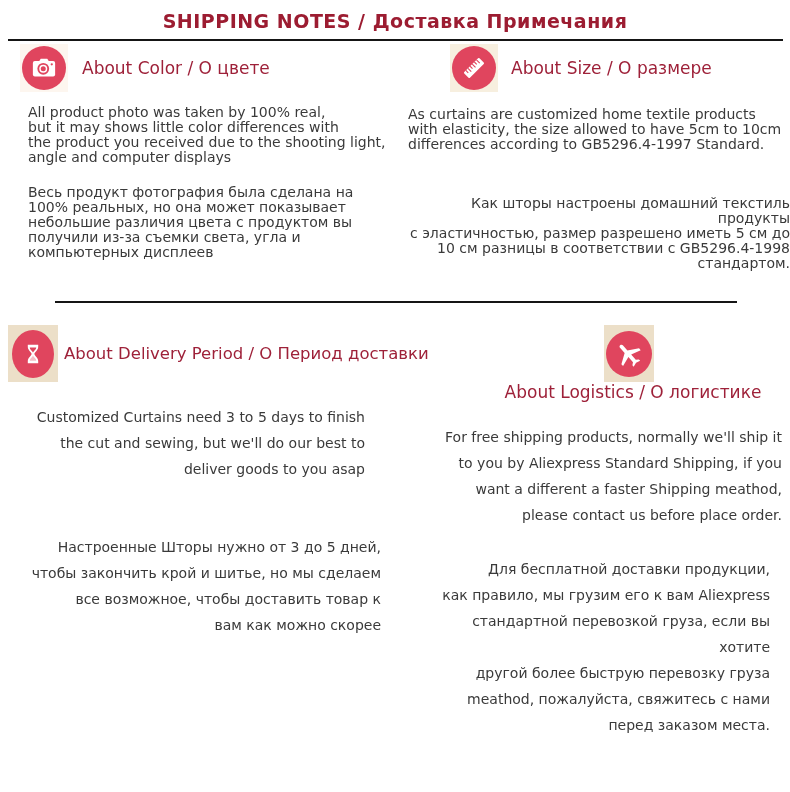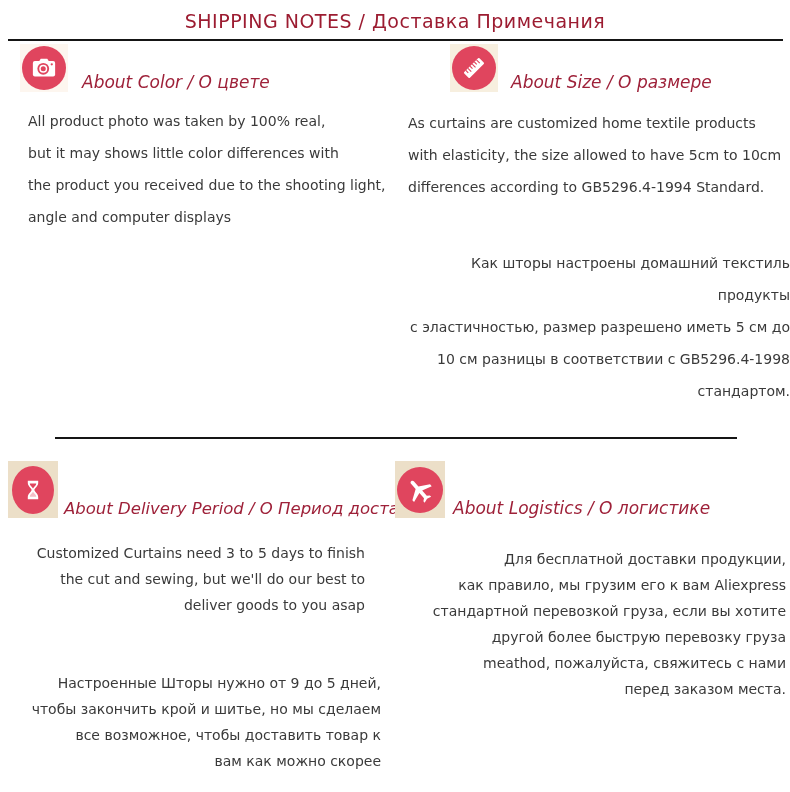--- a/index.html
+++ b/index.html
@@ -3,62 +3,62 @@
 <meta charset="utf-8">
 <style>
   html,body{margin:0;padding:0;}
   body{
     width:790px;height:792px;background:#ffffff;overflow:hidden;
     font-family:"DejaVu Sans","Liberation Sans",sans-serif;
     color:#3a3a3a;
   }
   .page-title{
     margin:10px 17px 7px;text-align:center;
-    font-size:19px;font-weight:normal;color:#9c1c31;letter-spacing:.5px;
+    font-size:19px;font-weight:bold;color:#9c1c31;letter-spacing:.5px;
   }
   .rule{border:none;border-top:2px solid #151515;height:0;}
   .rule-top{margin:0 7px 0 8px;}
   .rule-mid{width:682px;margin:30px 0 0 55px;}
   .grid{display:grid;grid-template-columns:395px 395px;}
-  .sec-header{display:flex;align-items:flex-end;font-style:italic;}
+  .sec-header{display:flex;align-items:center;}
   .icon-box{display:flex;align-items:center;justify-content:center;flex:none;}
   .sec-title{color:#9e2139;font-size:17px;white-space:nowrap;}
-  p{white-space:pre-line;font-size:14px;line-height:32px;margin:0;}
+  p{white-space:pre-line;font-size:14px;line-height:15px;margin:0;}
 
   
   .sec-color .sec-header{margin:3px 0 0 20px;}
   .sec-size  .sec-header{margin:3px 0 0 55px;}
   .row1 .icon-box{width:48px;height:48px;}
   .sec-color .icon-box{background:#fdf6ef;}
   .sec-size  .icon-box{background:#f7efdf;}
   .row1 .icon-circle{width:44px;height:44px;border-radius:50%;background:#e0455e;
     display:flex;align-items:center;justify-content:center;}
   .sec-color .sec-title{margin-left:14px;}
   .sec-size  .sec-title{margin-left:13px;}
   .sec-color p.en{margin:13px 0 0 28px;}
   .sec-color p.ru{margin:20px 0 0 28px;}
   .sec-size  p.en{margin:15px 6px 0 13px;}
   .sec-size  p.ru{margin:44px 0 0 6px;text-align:right;}
 
   
   .row2{margin-top:22px;}
   .sec-delivery .sec-header{margin-left:8px;}
-  .sec-logistics .sec-header{}
+  .sec-logistics .sec-header{margin-left:73px;flex-direction:column;}
   .row2 .icon-box{width:50px;height:57px;background:#ecdfc8;}
   .icon-ellipse{width:42px;height:48px;border-radius:50%;background:#e0455e;
     display:flex;align-items:center;justify-content:center;}
   .icon-circle2{width:46px;height:46px;border-radius:50%;background:#e0455e;
     display:flex;align-items:center;justify-content:center;}
   .sec-delivery .sec-title{margin-left:6px;font-size:16.5px;}
   .sec-logistics .sec-title{margin-left:8px;}
   .row2 p{text-align:right;line-height:26px;}
   .sec-delivery  p.en{margin:22px 30px 0 14px;}
   .sec-delivery  p.ru{margin:52px 14px 0 0;}
   .sec-logistics p.en{margin:22px 8px 0 20px;}
-  .sec-logistics p.ru{margin:28px 4px 0 24px;}
+  .sec-logistics p.ru{margin:28px 20px 0 24px;}
 </style>
 </head>
 <body>
 
 <div>
 
   <h1 class="page-title">SHIPPING NOTES / Доставка Примечания</h1>
   <hr class="rule rule-top">
 
   <div class="grid row1">
@@ -76,39 +76,44 @@
               <circle cx="18.2" cy="9" r="0.9" fill="#e0455e"></circle>
             </svg>
           </span>
         </span>
         <span class="sec-title">About Color / О цвете</span>
       </div>
       <p class="en">All product photo was taken by 100% real,
 but it may shows little color differences with
 the product you received due to the shooting light,
 angle and computer displays</p>
+      <p class="ru">Весь продукт фотография была сделана на
+100% реальных, но она может показывает
+небольшие различия цвета с продуктом вы
+получили из-за съемки света, угла и
+компьютерных дисплеев</p>
     </section>
 
     <section class="sec-size">
       <div class="sec-header">
         <span class="icon-box">
           <span class="icon-circle">
             <svg viewBox="0 0 24 24" width="30" height="30" aria-hidden="true">
               <g transform="rotate(-45 12 12)">
                 <rect x="3.4" y="8.8" width="17.2" height="6.4" rx="0.8" fill="#fff"></rect>
                 <path stroke="#e0455e" stroke-width="0.9" fill="none" d="M6 8.8v2.7 M8.4 8.8v3.7 M10.8 8.8v2.7 M13.2 8.8v3.7 M15.6 8.8v2.7 M18 8.8v3.7"></path>
               </g>
             </svg>
           </span>
         </span>
         <span class="sec-title">About Size / О размере</span>
       </div>
       <p class="en">As curtains are customized home textile products
 with elasticity, the size allowed to have 5cm to 10cm
-differences according to GB5296.4-1994 Standard.</p>
+differences according to GB5296.4-1997 Standard.</p>
       <p class="ru">Как шторы настроены домашний текстиль продукты
  с эластичностью, размер разрешено иметь 5 см до
 10 см разницы в соответствии с GB5296.4-1998
 стандартом.</p>
     </section>
 
   </div>
 
   <hr class="rule rule-mid">
 
@@ -123,39 +128,43 @@
               <path fill="#e0455e" d="M9 6h6c0 1.9-2.1 3-3 4.6C11.1 9 9 7.9 9 6z"></path>
               <path fill="#e0455e" d="M12 13.6c.9 1.6 3 2.7 3 4.6H9c0-1.9 2.1-3 3-4.6z" opacity="0.35"></path>
             </svg>
           </span>
         </span>
         <span class="sec-title">About Delivery Period / О Период доставки</span>
       </div>
       <p class="en">Customized Curtains need 3 to 5 days to finish
 the cut and sewing, but we'll do our best to
 deliver goods to you asap</p>
-      <p class="ru">Настроенные Шторы нужно от 9 до 5 дней,
+      <p class="ru">Настроенные Шторы нужно от 3 до 5 дней,
 чтобы закончить крой и шитье, но мы сделаем
 все возможное, чтобы доставить товар к
 вам как можно скорее</p>
     </section>
 
     <section class="sec-logistics">
       <div class="sec-header">
         <span class="icon-box">
           <span class="icon-circle2">
             <svg viewBox="0 0 24 24" width="30" height="30" aria-hidden="true">
               <g transform="rotate(-42 12 12)">
                 <path fill="#fff" d="M21 16v-2l-8-5V3.5C13 2.67 12.33 2 11.5 2S10 2.67 10 3.5V9l-8 5v2l8-2.5V19l-2 1.5V22l3.5-1 3.5 1v-1.5L13 19v-5.5l8 2.5z"></path>
               </g>
             </svg>
           </span>
         </span>
         <span class="sec-title">About Logistics / О логистике</span>
       </div>
+      <p class="en">For free shipping products, normally we'll ship it
+to you by Aliexpress Standard Shipping, if you
+want a different a faster Shipping meathod,
+please contact us before place order.</p>
       <p class="ru">Для бесплатной доставки продукции,
 как правило, мы грузим его к вам Aliexpress
 стандартной перевозкой груза, если вы хотите
 другой более быструю перевозку груза
 meathod, пожалуйста, свяжитесь с нами
 перед заказом места.</p>
     </section>
 
   </div>
 

